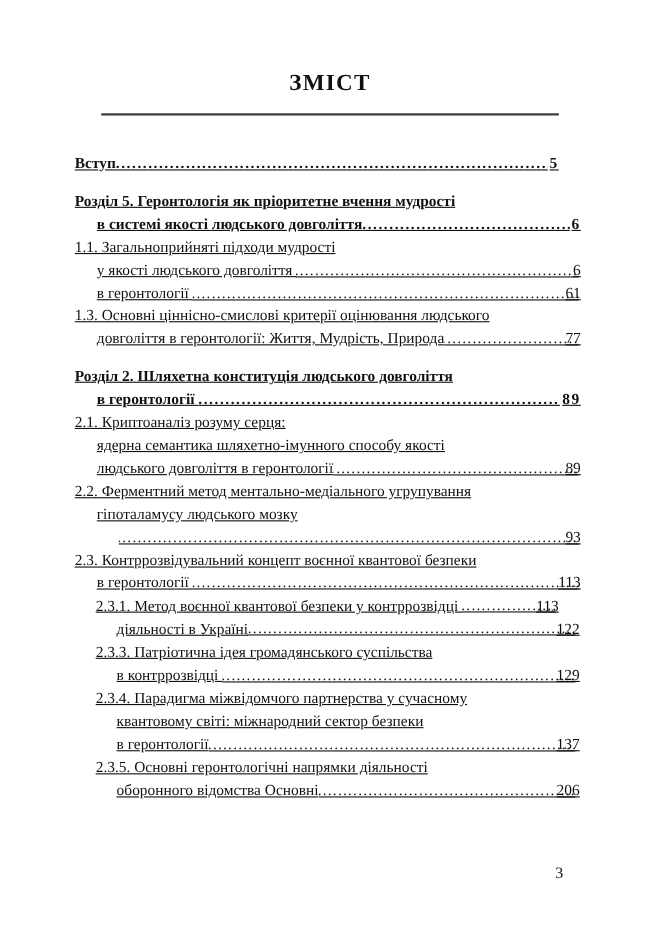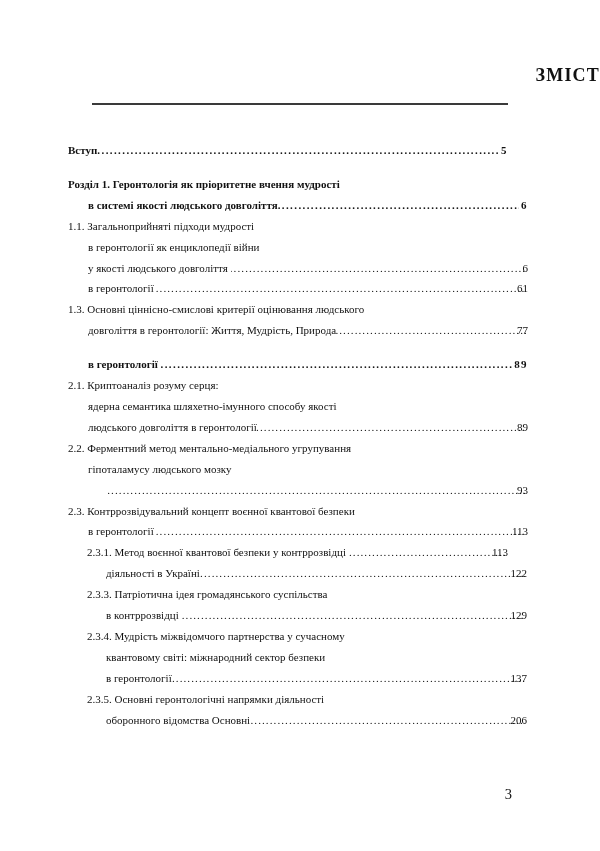--- a/index.html
+++ b/index.html
@@ -23,22 +23,22 @@
     height: 851px;
     box-sizing: border-box;
   }
 
   
   .toc-title {
     position: absolute;
     left: 0;
     top: 62px;
     width: 600px;
-    text-align: right;
-    font-size: 18px;
+    text-align: center;
+    font-size: 21px;
     font-weight: bold;
     letter-spacing: 1.2px;
     line-height: 26px;
   }
 
   .title-rule {
     position: absolute;
     left: 92px;
     top: 103px;
     width: 416px;
@@ -49,24 +49,25 @@
   
   .toc-body {
     position: absolute;
     left: 68px;
     top: 140px;
     width: 440px;
   }
 
   .toc-entry {
     position: relative;
-    font-size: 11px;
+    font-size: 14px;
     line-height: 20.9px;
     margin: 0;
     padding: 0;
+    text-decoration: underline;
   }
 
   
   .lvl-0 {               
     margin-left: 0px;
     text-indent: 0px;
     font-weight: bold;
   }
   .lvl-1 {               
     margin-left: 20px;
@@ -134,30 +135,29 @@
 
   <div class="toc-body">
       <div class="toc-entry lvl-0">
         <div class="row">
           <span class="rtext">Вступ</span>
           <span class="leader">............................................................................................................................................................................................................................</span>
           <span class="pageno">5</span>
         </div>
       </div>
       <div class="toc-entry lvl-0 gap-before">
-        <div class="cont">Розділ 1. Геронтологія як пріоритетне вчення мудрості</div>
+        <div class="cont">Розділ 5. Геронтологія як пріоритетне вчення мудрості</div>
         <div class="row inner-indent-1">
           <span class="rtext">в системі якості людського довголіття</span>
           <span class="leader">............................................................................................................................................................................................................................</span>
           <span class="pageno">6</span>
         </div>
       </div>
       <div class="toc-entry lvl-1">
         <div class="cont">1.1. Загальноприйняті підходи мудрості</div>
-        <div class="cont inner-indent-1">в геронтології як енциклопедії війни</div>
         <div class="row inner-indent-1">
           <span class="rtext">у якості людського довголіття </span>
           <span class="leader">............................................................................................................................................................................................................................</span>
           <span class="pageno">6</span>
         </div>
       </div>
       <div class="toc-entry lvl-1">
         <div class="row inner-indent-1">
           <span class="rtext">в геронтології </span>
           <span class="leader">............................................................................................................................................................................................................................</span>
@@ -166,20 +166,21 @@
       </div>
       <div class="toc-entry lvl-1">
         <div class="cont">1.3. Основні ціннісно-смислові критерії оцінювання людського</div>
         <div class="row inner-indent-1">
           <span class="rtext">довголіття в геронтології: Життя, Мудрість, Природа</span>
           <span class="leader">............................................................................................................................................................................................................................</span>
           <span class="pageno">77</span>
         </div>
       </div>
       <div class="toc-entry lvl-0 gap-before">
+        <div class="cont">Розділ 2. Шляхетна конституція людського довголіття</div>
         <div class="row inner-indent-1">
           <span class="rtext">в геронтології </span>
           <span class="leader">............................................................................................................................................................................................................................</span>
           <span class="pageno">89</span>
         </div>
       </div>
       <div class="toc-entry lvl-1">
         <div class="cont">2.1. Криптоаналіз розуму серця:</div>
         <div class="cont inner-indent-1">ядерна семантика шляхетно-імунного способу якості</div>
         <div class="row inner-indent-1">
@@ -220,21 +221,21 @@
       </div>
       <div class="toc-entry lvl-2">
         <div class="cont">2.3.3. Патріотична ідея громадянського суспільства</div>
         <div class="row inner-indent-2">
           <span class="rtext">в контррозвідці </span>
           <span class="leader">............................................................................................................................................................................................................................</span>
           <span class="pageno">129</span>
         </div>
       </div>
       <div class="toc-entry lvl-2">
-        <div class="cont">2.3.4. Мудрість міжвідомчого партнерства у сучасному</div>
+        <div class="cont">2.3.4. Парадигма міжвідомчого партнерства у сучасному</div>
         <div class="cont inner-indent-2">квантовому світі: міжнародний сектор безпеки</div>
         <div class="row inner-indent-2">
           <span class="rtext">в геронтології</span>
           <span class="leader">............................................................................................................................................................................................................................</span>
           <span class="pageno">137</span>
         </div>
       </div>
       <div class="toc-entry lvl-2">
         <div class="cont">2.3.5. Основні геронтологічні напрямки діяльності</div>
         <div class="row inner-indent-2">

